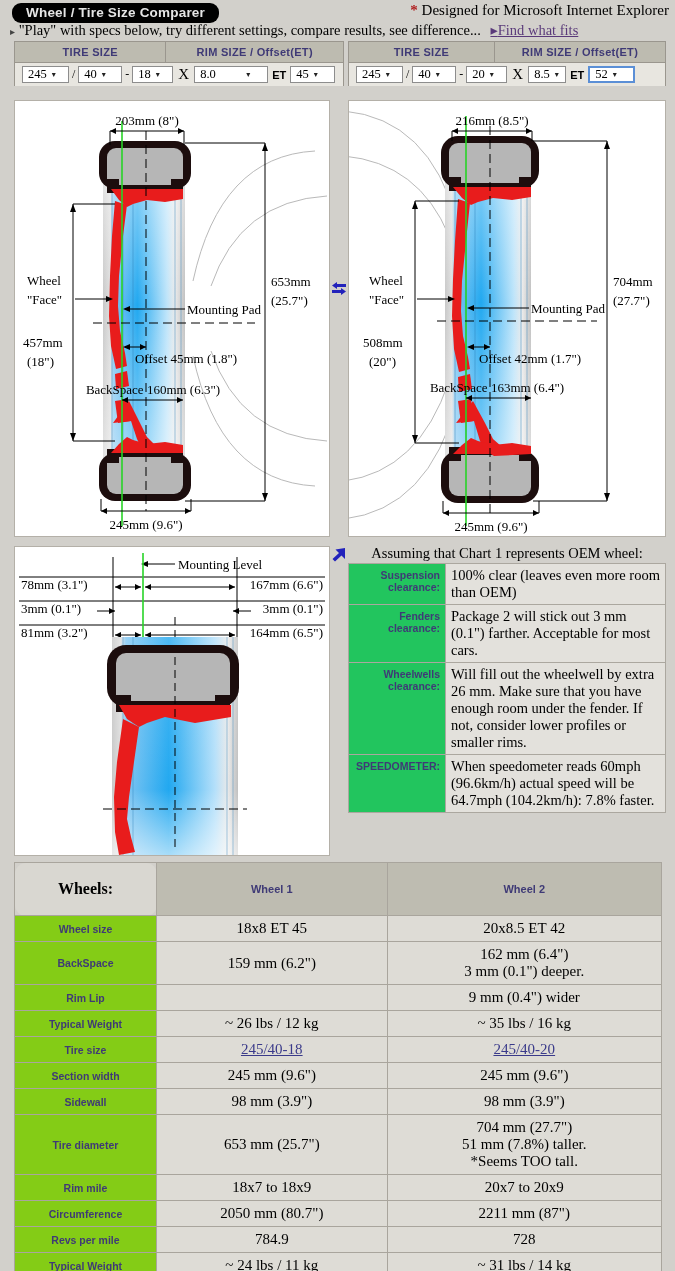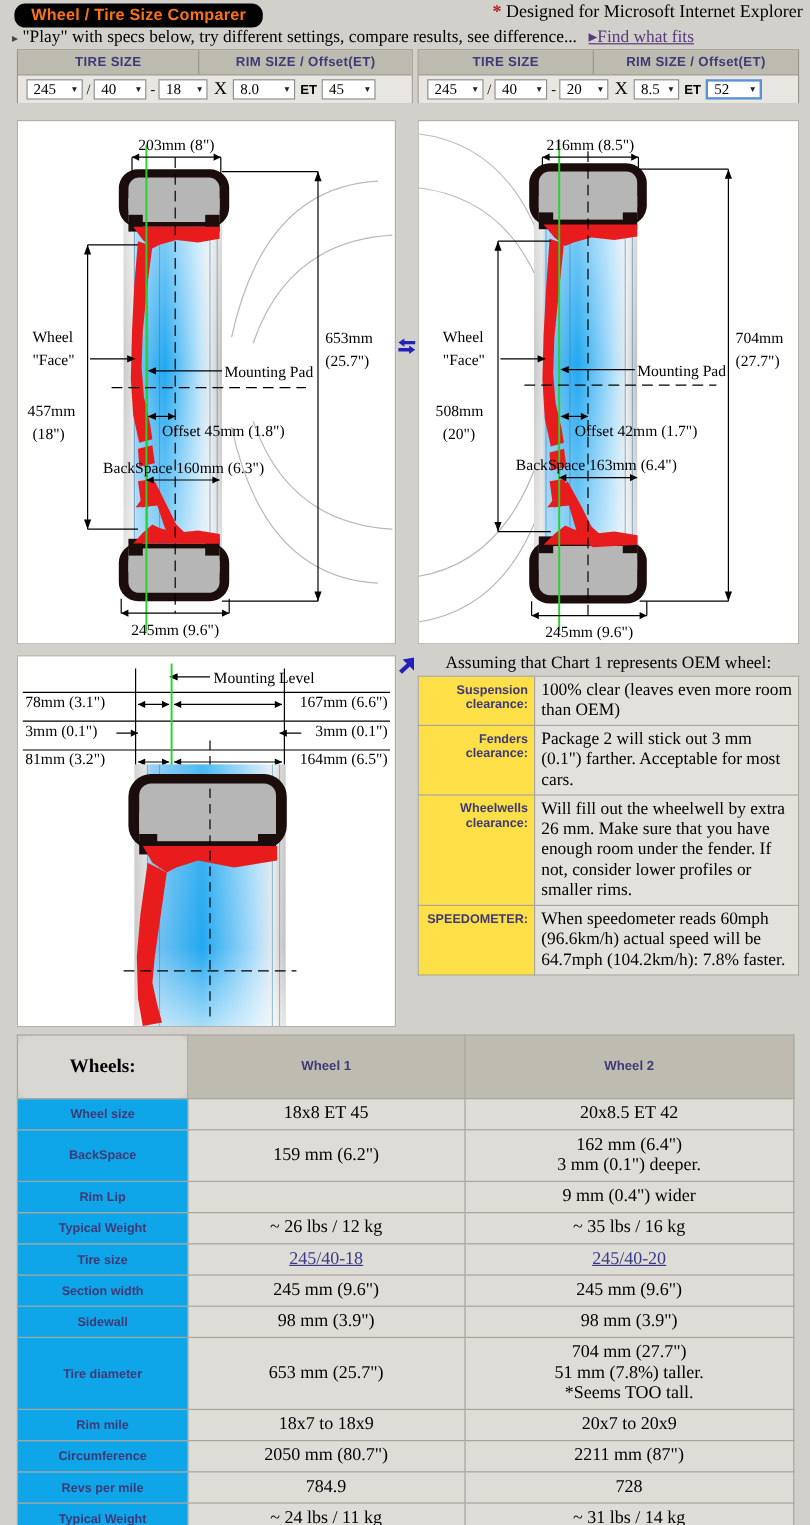--- a/index.html
+++ b/index.html
@@ -11,21 +11,21 @@
     color:#000;
     overflow:hidden;
     position:relative;
   }
   .page{position:relative;width:675px;height:1271px;}
 
   
   .hdr{position:absolute;left:0;top:0;width:675px;height:40px;}
   .title-pill{
     position:absolute;left:12px;top:3px;
-    background:#000;color:#f97316;border-radius:9px;
+    background:#000;color:#e5e5e5;border-radius:9px;
     padding:2px 14px 3px 14px;
     font-family:"Liberation Sans", sans-serif;
     font-weight:bold;font-size:13.5px;letter-spacing:.2px;
   }
   .designed{
     position:absolute;right:6px;top:2px;
     font-size:15px;white-space:nowrap;
   }
   .designed .ast{color:#b02020;font-weight:bold;}
   .playline{
@@ -60,21 +60,21 @@
   .selhead .c2{width:54%;}
   .selrow{
     height:23px;display:flex;align-items:center;
     padding-left:7px;gap:2px;background:#e8e6e0;
   }
   .sel{
     display:inline-flex;align-items:center;justify-content:space-between;
     background:#fff;border:1px solid #8d8d8d;
     height:17px;box-sizing:border-box;
     font-family:"Liberation Serif", serif;font-size:12.5px;
-    padding:0 4px 0 5px;
+    padding:0 17px 0 5px;
   }
   .sel.focus{border:2px solid #5b8fd6;}
   .sel .arw{font-size:8px;margin-left:5px;color:#222;}
   .sep{font-size:12px;padding:0 1px;}
   .xsep{font-family:"Liberation Serif", serif;font-size:15px;padding:0 3px;}
   .etlbl{font-family:"Liberation Sans", sans-serif;font-size:11px;font-weight:bold;padding:0 2px;}
 
   
   .diagpanel{
     position:absolute;background:#fff;border:1px solid #b4b0a8;
@@ -94,36 +94,36 @@
     white-space:nowrap;
   }
   table.cmp{
     border-collapse:collapse;width:318px;
     background:#e3e1dc;border:1px solid #9a968e;
   }
   table.cmp td{
     border:1px solid #aba79f;vertical-align:top;padding:3px 5px;
   }
   table.cmp td.lbl{
-    width:86px;background:#fde047;text-align:right;
+    width:86px;background:#22c55e;text-align:right;
     font-family:"Liberation Sans", sans-serif;
     font-weight:bold;font-size:10.5px;color:#3f3a76;line-height:12px;
     padding-top:5px;
   }
   table.cmp td.val{
     font-family:"Liberation Serif", serif;font-size:14.5px;line-height:17px;
     background:#e3e1dc;
   }
 
   
   #spec{position:absolute;left:14px;top:862px;width:648px;}
   table.spec{border-collapse:collapse;width:648px;border:1px solid #8e8a82;}
   table.spec td{border:1px solid #a9a59d;text-align:center;}
   table.spec td.rowlbl{
-    width:133px;background:#0ea5e9;
+    width:133px;background:#84cc16;
     font-family:"Liberation Sans", sans-serif;
     font-weight:bold;font-size:10.5px;color:#3f3a76;
     padding:5px 4px;
   }
   table.spec td.section{
     background:#d9d7d1;
     font-family:"Liberation Serif", serif;
     font-weight:bold;font-size:16px;color:#000;padding:4px;border-radius:11px;
   }
   table.spec td.colhead{
@@ -174,21 +174,21 @@
       <span class="sel" style="width:44px">
           <span>40</span>
           <span class="arw">▾</span>
         </span>
       <span class="sep">-</span>
       <span class="sel" style="width:41px">
           <span>18</span>
           <span class="arw">▾</span>
         </span>
       <span class="xsep">X</span>
-      <span class="sel" style="width:52px">
+      <span class="sel" style="width:74px">
           <span>8.0</span>
           <span class="arw">▾</span>
         </span>
       <span class="etlbl">ET</span>
       <span class="sel" style="width:45px">
           <span>45</span>
           <span class="arw">▾</span>
         </span>
     </div>
   </div>

